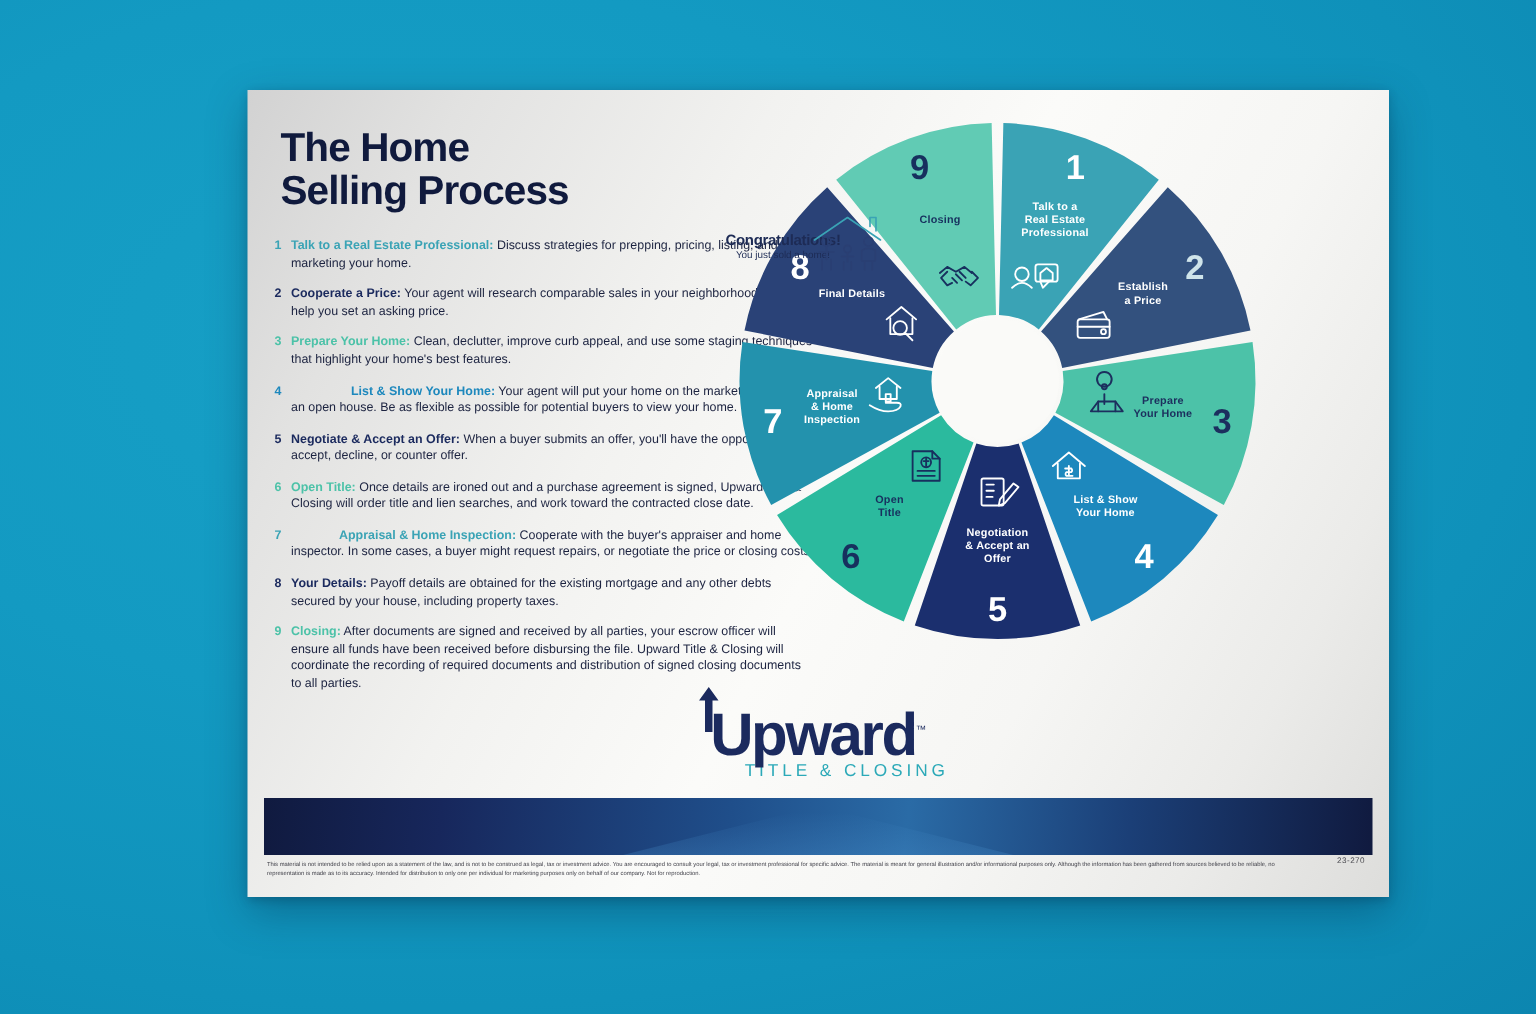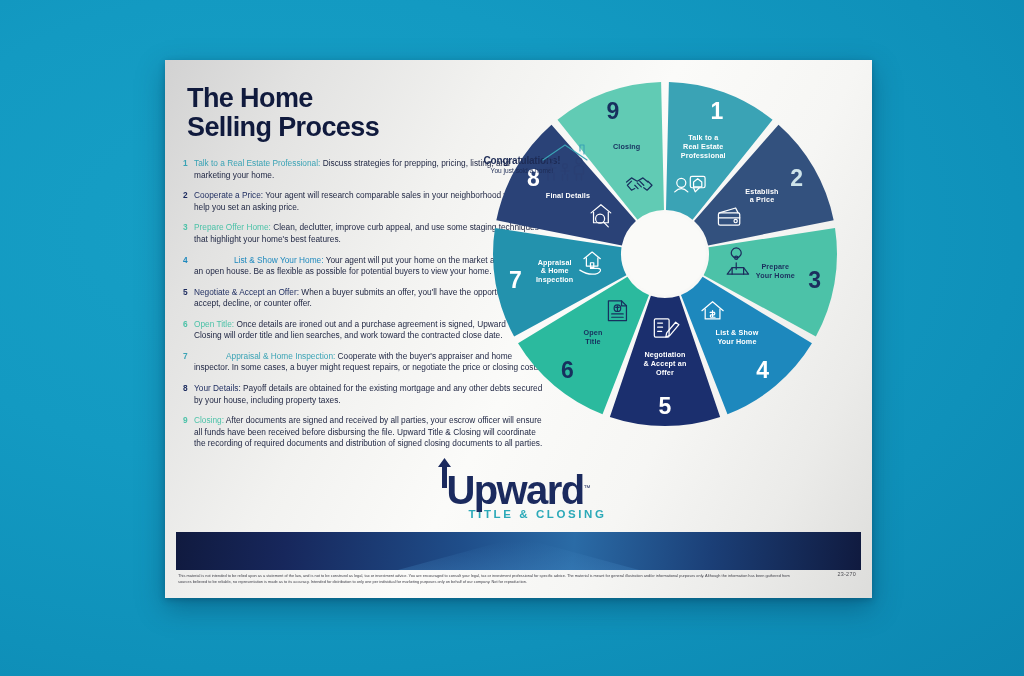--- a/index.html
+++ b/index.html
@@ -12,21 +12,21 @@
   }
   body {
     background: radial-gradient(ellipse at 28% 34%, #17a0c6 0%, #139ac2 38%, #0f91ba 70%, #0c86b0 100%);
     position: relative;
   }
 
   
   #poster {
     position: absolute;
     left: 165px; top: 60px;
-    width: 707px; height: 538px;
+    width: 761px; height: 538px;
     background: linear-gradient(118deg, #d2d2d2 0%, #e2e2e1 14%, #f2f2f0 34%, #fbfbf9 52%, #f6f6f4 70%, #ebebe9 86%, #dddddb 100%);
     box-shadow: 0 10px 26px rgba(0,40,70,.35), 0 2px 6px rgba(0,30,60,.25);
     overflow: hidden;
   }
 
   
   #left-col {
     position: absolute;
     left: 18px; top: 24px;
     width: 360px;
@@ -47,21 +47,21 @@
     line-height: 1.42;
     color: #1c2340;
   }
   .step-num {
     width: 11px;
     flex: 0 0 11px;
     font-weight: bold;
     text-align: left;
   }
   .step-text { flex: 1 1 auto; }
-  .step-term { font-weight: normal; }
+  .step-term { font-weight: bold; }
 
   
   #congrats {
     position: absolute;
     left: 292px; top: 95px;
     width: 130px;
     text-align: center;
     z-index: 6;
   }
   #congrats-title {
@@ -124,21 +124,21 @@
     font-weight: normal;
   }
   #logo-arrow {
     position: absolute;
     left: 7px; top: -12px;
     width: 15px; height: 30px;
   }
   #logo-sub {
     color: #2ba9b8;
     font-size: 11.5px;
-    font-weight: bold;
+    font-weight: normal;
     letter-spacing: 2.6px;
     margin-top: -2px;
     margin-left: 38px;
   }
 
   
   #footer-band {
     position: absolute;
     left: 11px; right: 11px;
     top: 472px; height: 38px;
@@ -179,21 +179,21 @@
         <div class="step-item">
           <span class="step-num" style="color: rgb(58, 163, 181);">1</span>
           <span class="step-text"><span class="step-term" style="color: rgb(58, 163, 181);">Talk to a Real Estate Professional:</span><span> Discuss strategies for prepping, pricing, listing, and marketing your home.</span></span>
         </div>
         <div class="step-item">
           <span class="step-num" style="color: rgb(27, 42, 94);">2</span>
           <span class="step-text"><span class="step-term" style="color: rgb(27, 42, 94);">Cooperate a Price:</span><span> Your agent will research comparable sales in your neighborhood which will help you set an asking price.</span></span>
         </div>
         <div class="step-item">
           <span class="step-num" style="color: rgb(76, 194, 168);">3</span>
-          <span class="step-text"><span class="step-term" style="color: rgb(76, 194, 168);">Prepare Offer Home:</span><span> Clean, declutter, improve curb appeal, and use some staging techniques that highlight your home's best features.</span></span>
+          <span class="step-text"><span class="step-term" style="color: rgb(76, 194, 168);">Prepare Your Home:</span><span> Clean, declutter, improve curb appeal, and use some staging techniques that highlight your home's best features.</span></span>
         </div>
         <div class="step-item">
           <span class="step-num" style="color: rgb(29, 136, 189);">4</span>
           <span class="step-text"><span class="step-term" style="color: rgb(29, 136, 189); padding-left: 40px;">List &amp; Show Your Home:</span><span> Your agent will put your home on the market and arrange an open house. Be as flexible as possible for potential buyers to view your home.</span></span>
         </div>
         <div class="step-item">
           <span class="step-num" style="color: rgb(27, 42, 94);">5</span>
           <span class="step-text"><span class="step-term" style="color: rgb(27, 42, 94);">Negotiate &amp; Accept an Offer:</span><span> When a buyer submits an offer, you'll have the opportunity to accept, decline, or counter offer.</span></span>
         </div>
         <div class="step-item">

